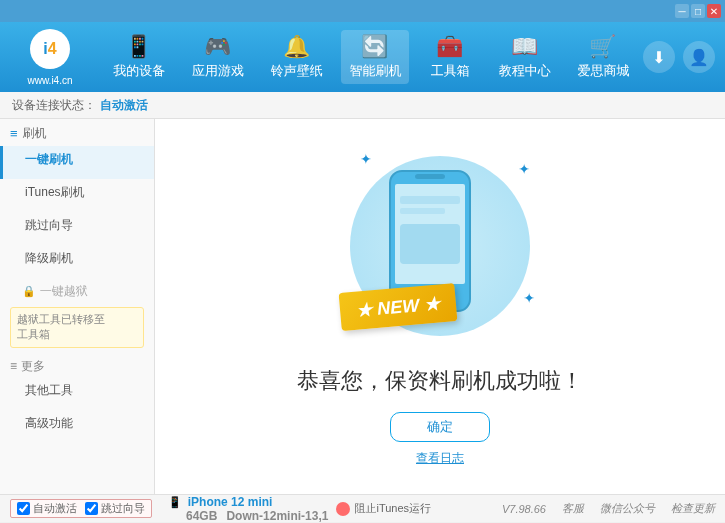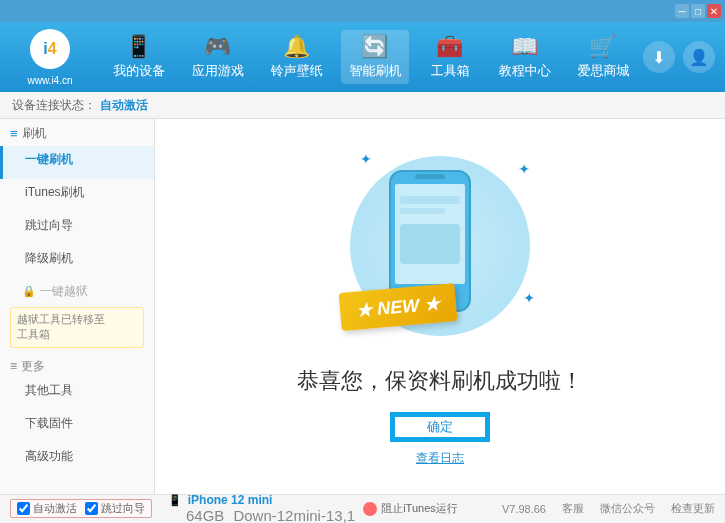--- a/index.html
+++ b/index.html
@@ -251,23 +251,23 @@
     .success-text {
       font-size: 22px;
       color: #333;
       margin-bottom: 16px;
       font-weight: 500;
     }
     .confirm-btn {
       width: 100px;
       height: 30px;
       background: #fff;
-      border: 5px solid #0ea5e9;
-      color: #1e90d4;
-      border-radius: 0;
+      border: 1px solid #0ea5e9;
+      color: #1e90d4;
+      border-radius: 10px;
       cursor: pointer;
       font-size: 13px;
       margin-bottom: 8px;
     }
     .log-link {
       font-size: 12px;
       color: #1e90d4;
       cursor: pointer;
       text-decoration: underline;
     }
@@ -303,30 +303,31 @@
     .device-info {
       margin-left: 8px;
     }
     .device-name {
       color: #1e90d4;
       font-weight: bold;
       font-size: 12px;
     }
     .device-detail {
       color: #888;
-      font-size: 15px;
+      font-size: 12px;
+      font-weight: bold;
     }
     .bottom-right {
       display: flex;
       align-items: center;
       gap: 16px;
       font-size: 11px;
       color: #888;
     }
-    .bottom-right span { cursor: pointer; }
+    .bottom-right span { cursor: pointer; font-style: italic; }
     .itunes-status {
       display: flex;
       align-items: center;
       gap: 4px;
       font-size: 11px;
       color: #666;
     }
     .itunes-icon {
       width: 14px;
       height: 14px;
@@ -424,23 +425,20 @@
       <span style="white-space: pre-line;">越狱工具已转移至
 工具箱</span>
     </div>
 
     <div class="sidebar-subsection">
       <span>≡</span>
       <span>更多</span>
     </div>
     <div class="sidebar-item">
       <span>其他工具</span>
-    </div>
-    <div class="sidebar-item">
-      <span>下载固件</span>
     </div>
     <div class="sidebar-item">
       <span>高级功能</span>
     </div>
   </div>
 
   <div class="content">
     <div class="phone-container">
       <div class="phone-bg-circle"></div>
       <span class="sparkle sparkle-1">✦</span>

